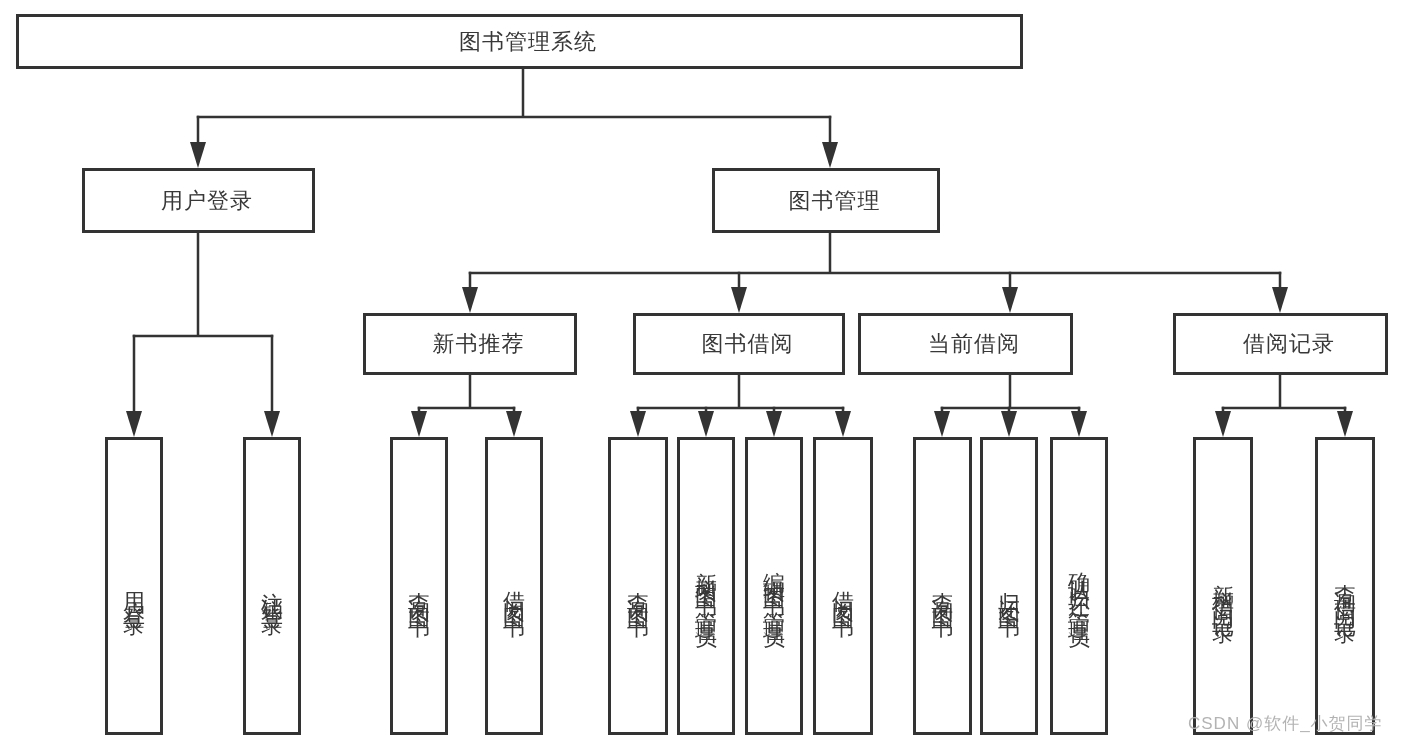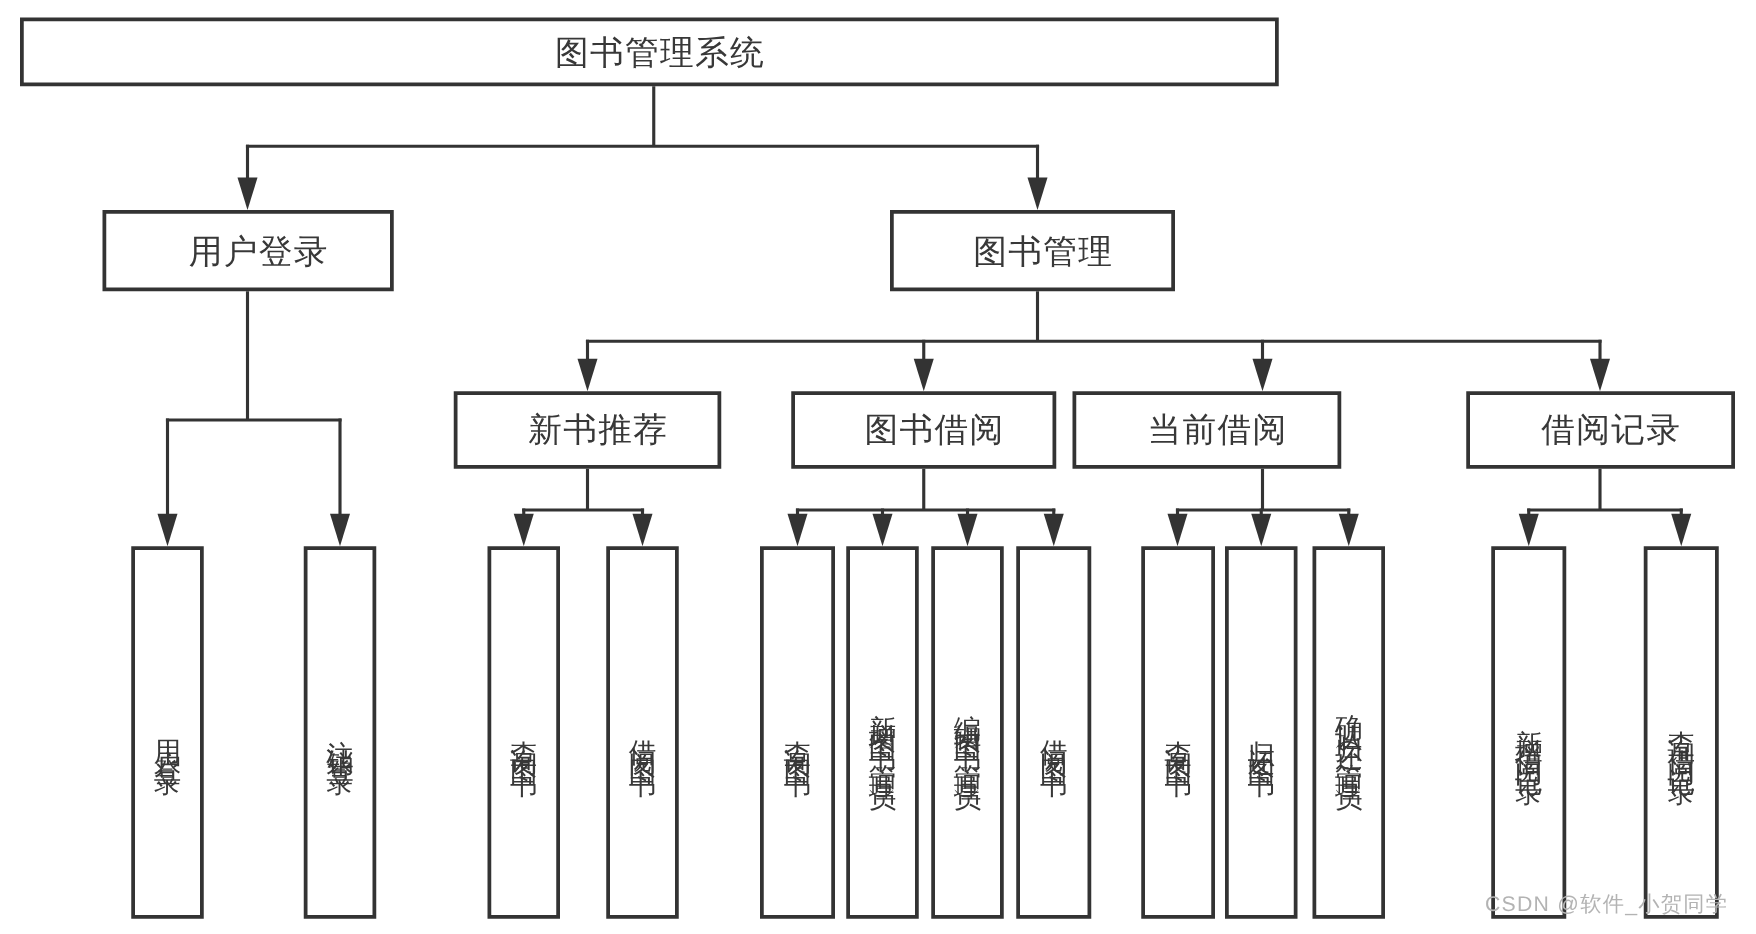--- a/index.html
+++ b/index.html
@@ -12,21 +12,21 @@
   }
   #wires{position:absolute;left:0;top:0;width:1405px;height:747px;}
   .node{
     position:absolute;
     background:#ffffff;
     border:3px solid #333333;
     box-sizing:border-box;
     display:flex;align-items:center;justify-content:center;
     color:#383838;
   }
-  .node.h{font-size:27px;letter-spacing:1px;padding-left:17px;}
+  .node.h{font-size:22px;letter-spacing:1px;padding-left:17px;}
   .node.v{font-size:22px;}
   .node.v .vtext{
     writing-mode:vertical-rl;
     text-orientation:mixed;
     letter-spacing:8px;
     line-height:1;
     padding-top:8px;
   }
   .watermark{
     position:absolute;

